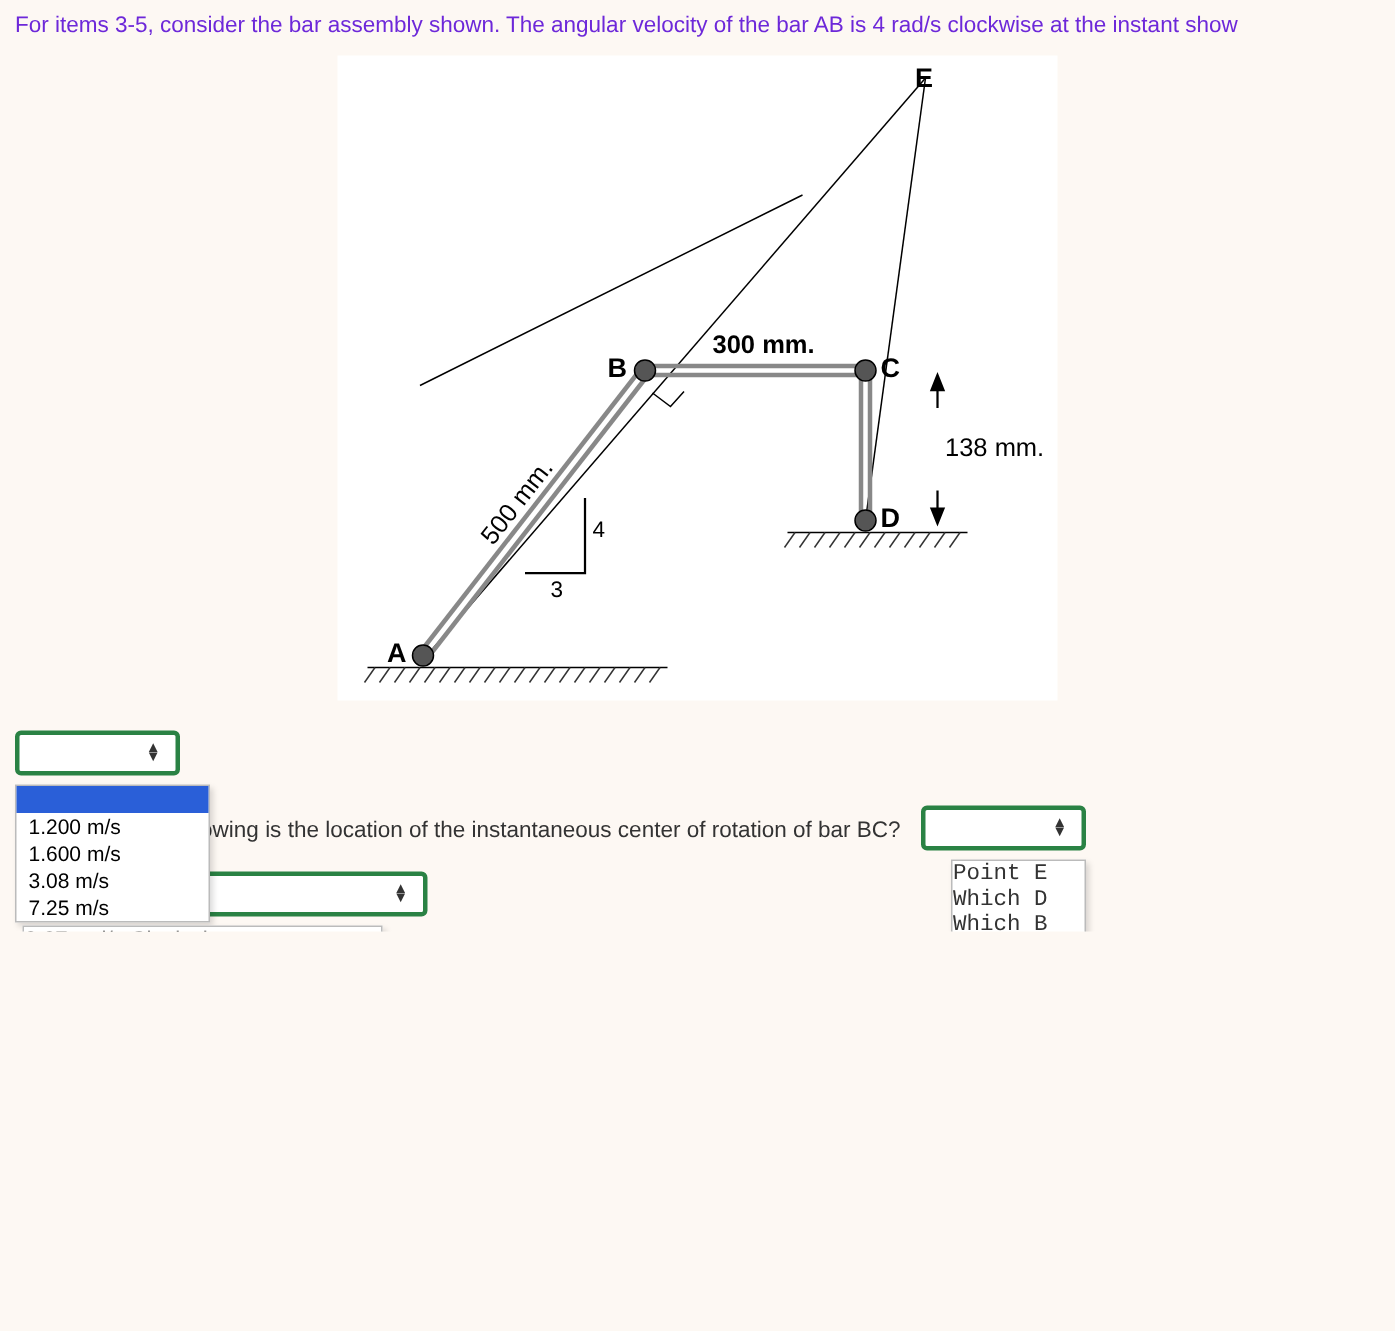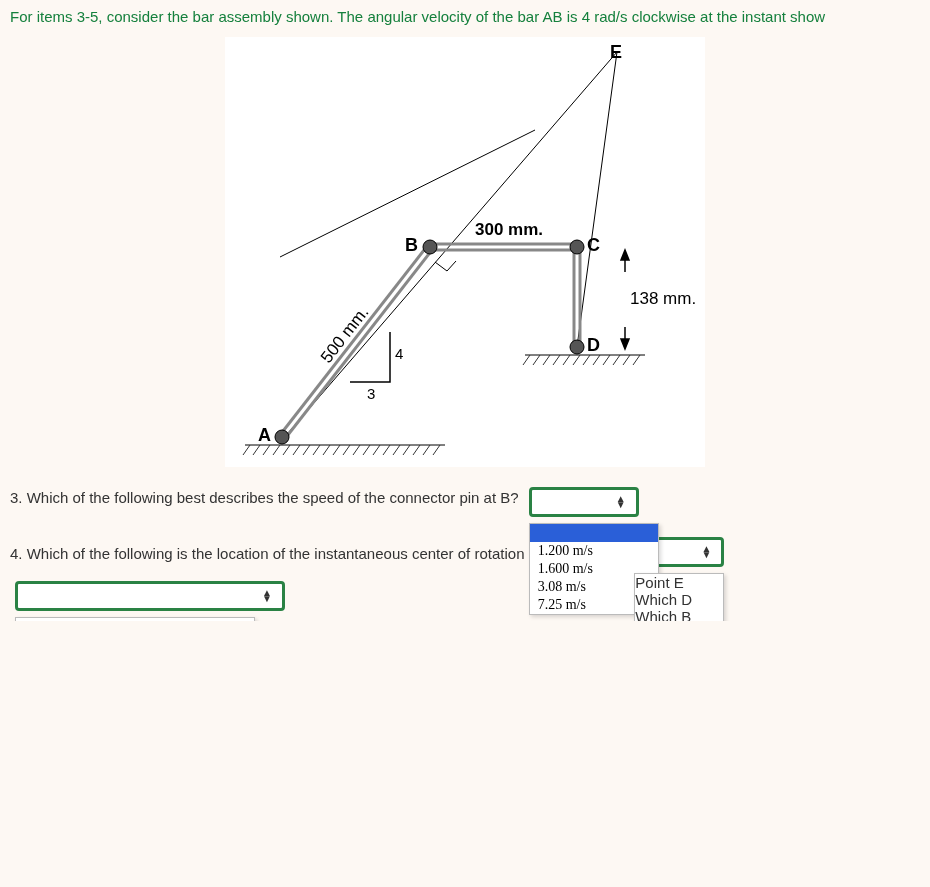--- a/index.html
+++ b/index.html
@@ -6,21 +6,21 @@
     body {
       font-family: Arial, sans-serif;
       background: #fdf8f3;
       width: 930px;
       font-size: 15px;
       color: #333;
     }
     .intro {
       padding: 8px 10px 12px;
       font-size: 15px;
-      color: #15803d;
+      color: #6d28d9;
     }
     .diagram-wrap {
       display: flex;
       justify-content: center;
       padding: 0 0 10px;
     }
     .diagram {
       width: 480px;
       height: 430px;
       background: #fff;
@@ -72,21 +72,20 @@
     }
     .dropdown {
       position: absolute;
       top: 36px;
       left: 0;
       background: #fff;
       border: 1px solid #bbb;
       box-shadow: 2px 2px 4px rgba(0,0,0,0.15);
       min-width: 130px;
       z-index: 10;
-      font-family: Liberation Serif, serif;
     }
     .dropdown .sel {
       background: #2a5fd8;
       height: 18px;
     }
     .dropdown .opt {
       padding: 1px 8px;
       font-size: 14px;
       color: #000;
       white-space: nowrap;
@@ -109,20 +108,21 @@
     }
     .q4-dropdown {
       position: absolute;
       top: 36px;
       right: 0;
       background: #fff;
       border: 1px solid #bbb;
       box-shadow: 2px 2px 4px rgba(0,0,0,0.15);
       min-width: 90px;
       z-index: 10;
+      font-family: Liberation Mono, monospace;
     }
     .q5-below {
       padding-left: 5px;
     }
     .q5-select-wrap {
       position: relative;
       display: inline-block;
     }
     .q5-dropdown {
       position: absolute;
@@ -230,21 +230,20 @@
     <span class="dlabel" style="left:33px; top:388px;">A</span>
     <span class="dlabel dim" style="left:250px; top:183px;font-weight:bold;">300 mm.</span>
     <span class="dlabel dim" style="left:405px; top:252px;">138 mm.</span>
     <span class="dlabel dim" style="left:87px; top:288px; transform: rotate(-52deg);">500 mm.</span>
     <span class="dlabel small" style="left:142px; top:348px;">3</span>
     <span class="dlabel small" style="left:170px; top:308px;">4</span>
   </div>
 </div>
 
 <div class="q-row">
-  <span class="q-text">3. Which of the following best describes the speed of the connector pin at B?</span>
   <div class="select-box">
     <div class="select-closed select-med">
       <span class="updown">▲<br>▼</span>
     </div>
     <div class="dropdown">
       <div class="sel"></div>
       <div class="opt">1.200 m/s</div>
       <div class="opt">1.600 m/s</div>
       <div class="opt">3.08 m/s</div>
       <div class="opt">7.25 m/s</div>

